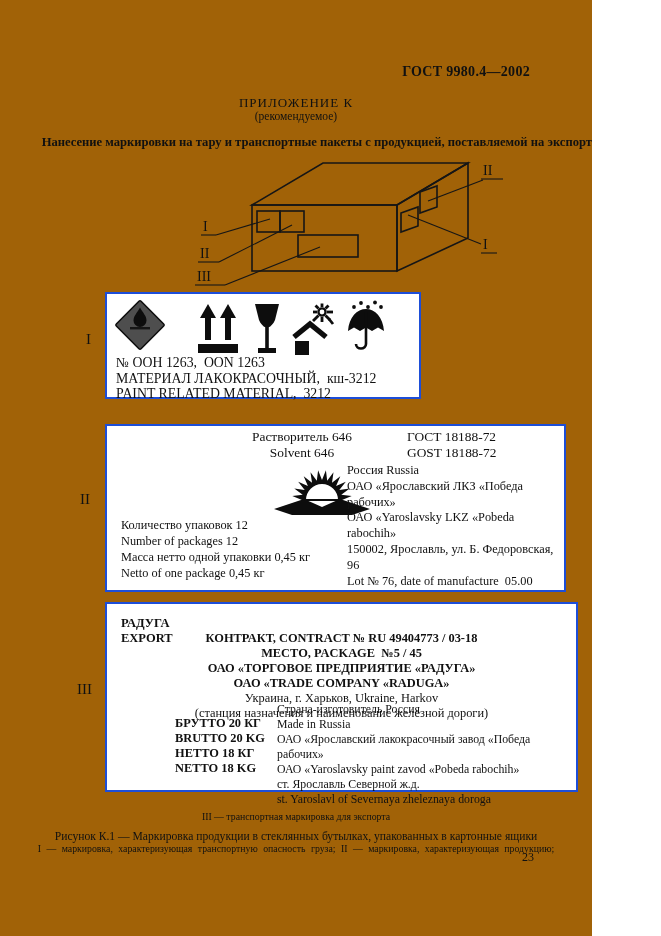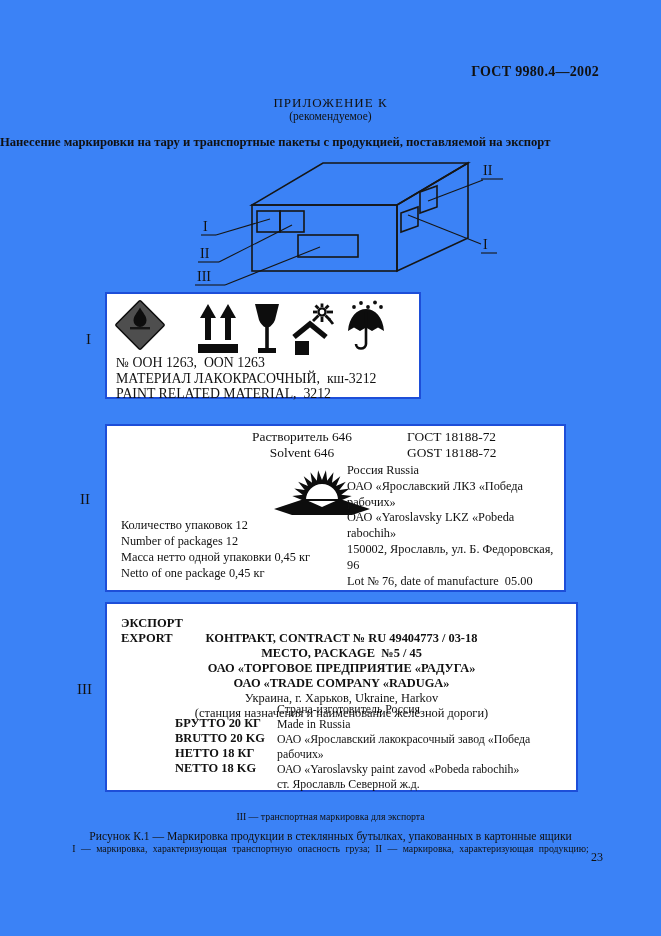--- a/index.html
+++ b/index.html
@@ -1,23 +1,23 @@
 <!DOCTYPE html>
 <html><head>
 <meta charset="utf-8">
 <style>
   html,body{margin:0;padding:0;background:#fff;}
-  .page{position:relative;width:661px;height:936px;background:#3b82f6;color:#111;
+  .page{position:relative;width:592px;height:936px;background:#a16207;color:#111;
         font-family:"Liberation Serif","DejaVu Serif",serif;overflow:hidden;}
   .abs{position:absolute;}
   .pre{white-space:pre-wrap;}
   .gost-header{top:64px;right:62px;font-size:14px;font-weight:bold;letter-spacing:.3px;}
   .appendix{top:95px;left:0;width:100%;text-align:center;font-size:13px;letter-spacing:1px;}
   .appendix-sub{top:110px;left:0;width:100%;text-align:center;font-size:11.5px;}
-  .main-title{top:135px;left:0;width:100%;text-align:left;font-size:12.6px;font-weight:bold;}
+  .main-title{top:135px;left:0;width:100%;text-align:right;font-size:12.6px;font-weight:bold;}
   .diagram{top:158px;left:180px;}
   .numeral{font-size:15px;}
   .label-box{border:2px solid #1d4ed8;background:#fff;}
   .box1{left:105px;top:292px;width:312px;height:103px;border-width:2.5px;}
   .box2{left:105px;top:424px;width:457px;height:164px;}
   .box3{left:105px;top:602px;width:469px;height:186px;}
   .icon-row{position:absolute;top:4px;left:6px;display:flex;align-items:flex-start;}
   .l1-text{position:absolute;left:9px;top:61px;font-size:13.8px;line-height:15.6px;}
   .b2-product{position:absolute;left:115px;top:3px;width:160px;text-align:center;font-size:13.4px;line-height:16px;}
   .b2-gost{position:absolute;left:300px;top:3px;font-size:13.4px;line-height:16px;}
@@ -161,21 +161,21 @@
       <div class="pre">Netto of one package 0,45 кг</div>
     </div>
     <div class="b2-bottom">
       <div class="pre">Гарантийный срок хранения — 1 год с даты изготовления</div>
       <div class="pre">Shelf life — 1 year from the date of manufacture</div>
     </div>
   </div>
 
   <div class="abs label-box box3">
     <div class="b3-export">
-      <div>ЭКСПОРТ</div>
+      <div>РАДУГА</div>
       <div>EXPORT</div>
     </div>
     <div class="b3-center">
       <div class="bold pre">КОНТРАКТ, CONTRACT № RU 49404773 / 03-18</div>
       <div class="bold pre">МЕСТО, PACKAGE  №5 / 45</div>
       <div class="bold pre">ОАО «ТОРГОВОЕ ПРЕДПРИЯТИЕ «РАДУГА»</div>
       <div class="bold pre">ОАО «TRADE COMPANY «RADUGA»</div>
       <div class="pre">Украина, г. Харьков, Ukraine, Harkov</div>
       <div class="pre">(станция назначения и наименование железной дороги)</div>
     </div>
@@ -184,20 +184,21 @@
       <div>BRUTTO 20 KG</div>
       <div>НЕТТО 18 КГ</div>
       <div>NETTO 18 KG</div>
     </div>
     <div class="b3-right">
       <div class="pre">Страна-изготовитель Россия</div>
       <div class="pre">Made in Russia</div>
       <div class="pre">ОАО «Ярославский лакокрасочный завод «Победа рабочих»</div>
       <div class="pre">ОАО «Yaroslavsky paint zavod «Pobeda rabochih»</div>
       <div class="pre">ст. Ярославль Северной ж.д.</div>
+      <div class="pre">st. Yaroslavl of Severnaya zheleznaya doroga</div>
     </div>
   </div>
 
   <div class="abs footnote">I — маркировка, характеризующая транспортную опасность груза;    II — маркировка, характеризующая продукцию;</div>
   <div class="abs footnote2">III — транспортная маркировка для экспорта</div>
   <div class="abs caption">Рисунок К.1 — Маркировка продукции в стеклянных бутылках, упакованных в картонные ящики</div>
   <div class="abs page-num">23</div>
 
 </div>
 

